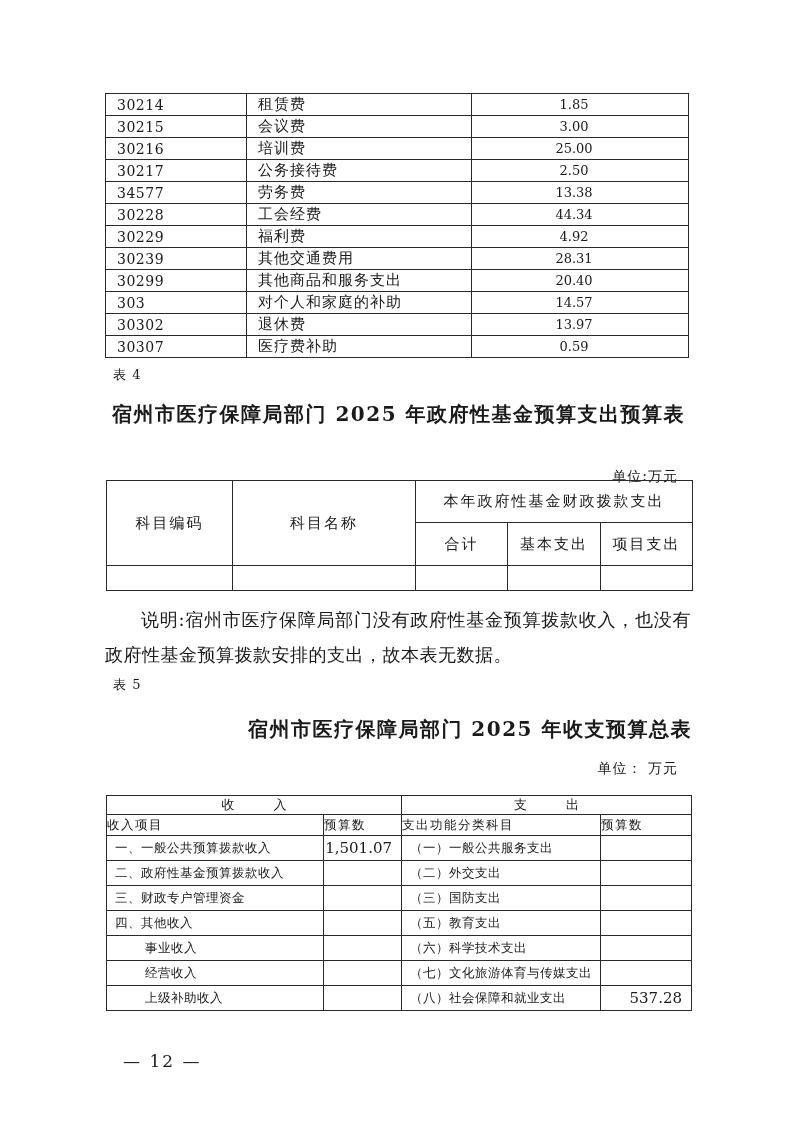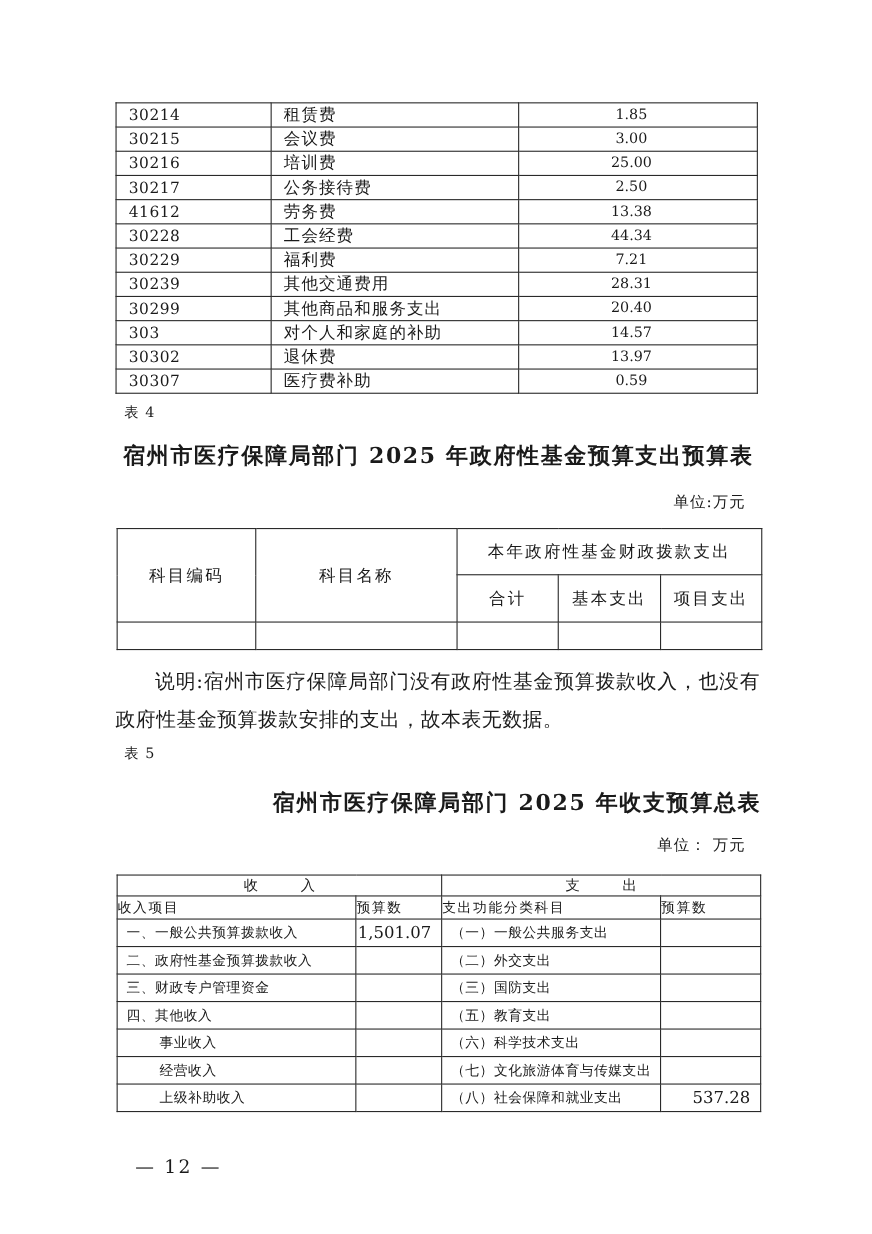--- a/index.html
+++ b/index.html
@@ -56,21 +56,21 @@
   .sum-table tr.data td { height: 25px; }
   .sum-table td.item { padding-left: 8px; letter-spacing: 0.5px; }
   .sum-table td.item.indented { padding-left: 38px; }
   .sum-table td.num { padding-right: 9px; text-align: right; font-size: 15px; }
 
   
   .page-number { position: absolute; left: 95px; top: 1051px; font-size: 17px; letter-spacing: 2px; margin-left: 28px; }
 
   .pos-label4 { top: 366px; }
   .pos-title4 { top: 401px; }
-  .pos-unit4  { top: 448px; }
+  .pos-unit4  { top: 468px; }
   .pos-label5 { top: 676px; }
   .pos-title5 { top: 716px; text-align: right; }
   .pos-unit5  { top: 760px; }
 </style>
 </head>
 <body>
 
 <div class="page">
 
   <table class="tbl cont-table">
@@ -99,35 +99,35 @@
           <td class="val">25.00</td>
         </tr>
 
         <tr>
           <td class="code">30217</td>
           <td class="name">公务接待费</td>
           <td class="val">2.50</td>
         </tr>
 
         <tr>
-          <td class="code">41612</td>
+          <td class="code">34577</td>
           <td class="name">劳务费</td>
           <td class="val">13.38</td>
         </tr>
 
         <tr>
           <td class="code">30228</td>
           <td class="name">工会经费</td>
           <td class="val">44.34</td>
         </tr>
 
         <tr>
           <td class="code">30229</td>
           <td class="name">福利费</td>
-          <td class="val">7.21</td>
+          <td class="val">4.92</td>
         </tr>
 
         <tr>
           <td class="code">30239</td>
           <td class="name">其他交通费用</td>
           <td class="val">28.31</td>
         </tr>
 
         <tr>
           <td class="code">30299</td>

